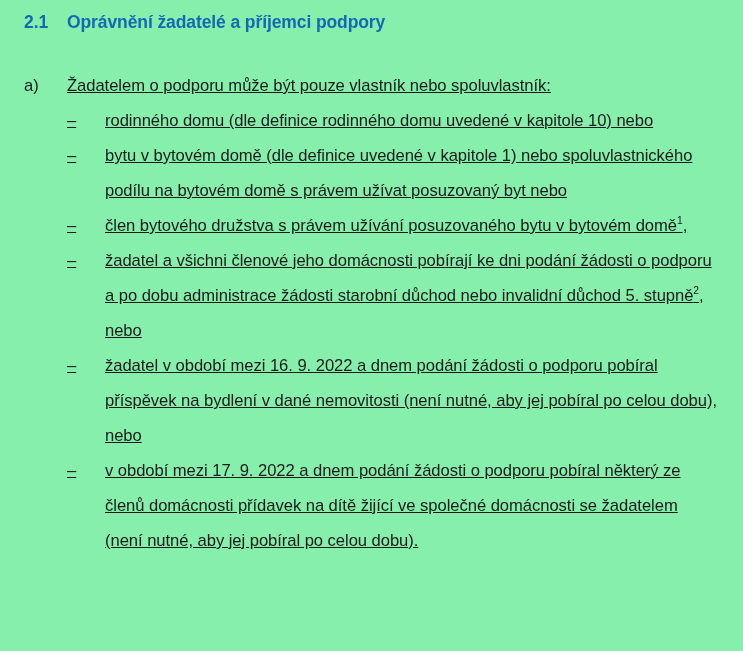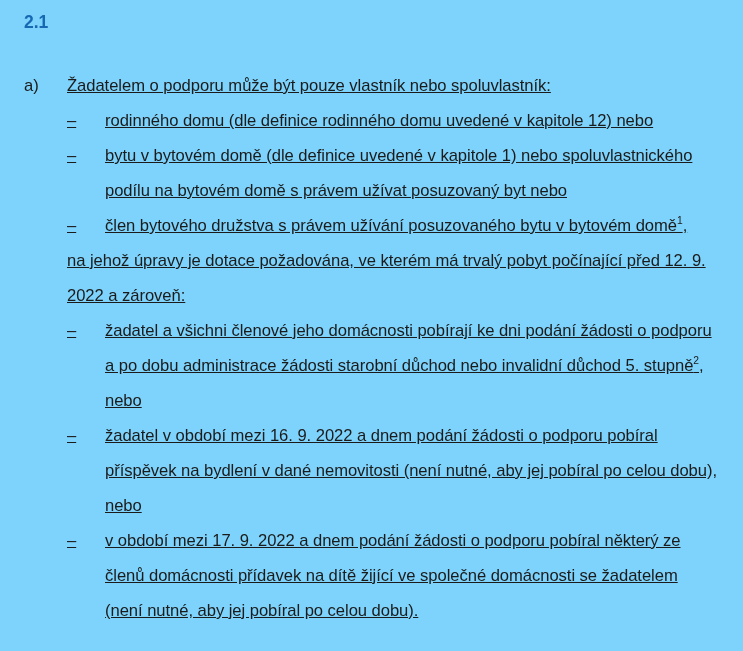--- a/index.html
+++ b/index.html
@@ -4,21 +4,21 @@
 <style>
   html, body {
     margin: 0;
     padding: 0;
     background: #ffffff;
   }
   .page {
     position: relative;
     width: 743px;
     height: 651px;
-    background: #7dd3fc;
+    background: #86efac;
     font-family: "Liberation Sans", sans-serif;
     overflow: hidden;
     -webkit-font-smoothing: antialiased;
   }
 
   
   .section-heading {
     position: absolute;
     left: 24px;
     top: 11px;
@@ -100,52 +100,52 @@
     vertical-align: super;
   }
 </style>
 </head>
 <body>
 
 <div class="page">
 
   <div class="section-heading">
     <span class="sec-num">2.1</span>
+    <span class="sec-title">Oprávnění žadatelé a příjemci podpory</span>
   </div>
 
   <div class="body-block">
 
     <div class="item-a">
 
       <span class="marker-a">a)</span>
 
       <div class="item-a-body">
 
         <p class="para">Žadatelem o podporu může být pouze vlastník nebo spoluvlastník:</p>
 
         <ul class="dash-list">
 
           <li class="dash-item">
             <span class="marker-dash">–</span>
-            <span class="dash-text">rodinného domu (dle definice rodinného domu uvedené v kapitole 12) nebo</span>
+            <span class="dash-text">rodinného domu (dle definice rodinného domu uvedené v kapitole 10) nebo</span>
           </li>
 
           <li class="dash-item">
             <span class="marker-dash">–</span>
             <span class="dash-text">bytu v bytovém domě (dle definice uvedené v kapitole 1) nebo spoluvlastnického podílu na bytovém domě s právem užívat posuzovaný byt nebo</span>
           </li>
 
           <li class="dash-item">
             <span class="marker-dash">–</span>
             <span class="dash-text"><span>člen bytového družstva s právem užívání posuzovaného bytu v bytovém domě</span><sup>1</sup><span>,</span></span>
           </li>
 
         </ul>
 
-        <p class="para">na jehož úpravy je dotace požadována, ve kterém má trvalý pobyt počínající před 12. 9. 2022 a zároveň:</p>
 
         <ul class="dash-list">
 
           <li class="dash-item">
             <span class="marker-dash">–</span>
             <span class="dash-text"><span>žadatel a všichni členové jeho domácnosti pobírají ke dni podání žádosti o podporu a po dobu administrace žádosti starobní důchod nebo invalidní důchod 5. stupně</span><sup>2</sup><span>, nebo</span></span>
           </li>
 
           <li class="dash-item">
             <span class="marker-dash">–</span>

